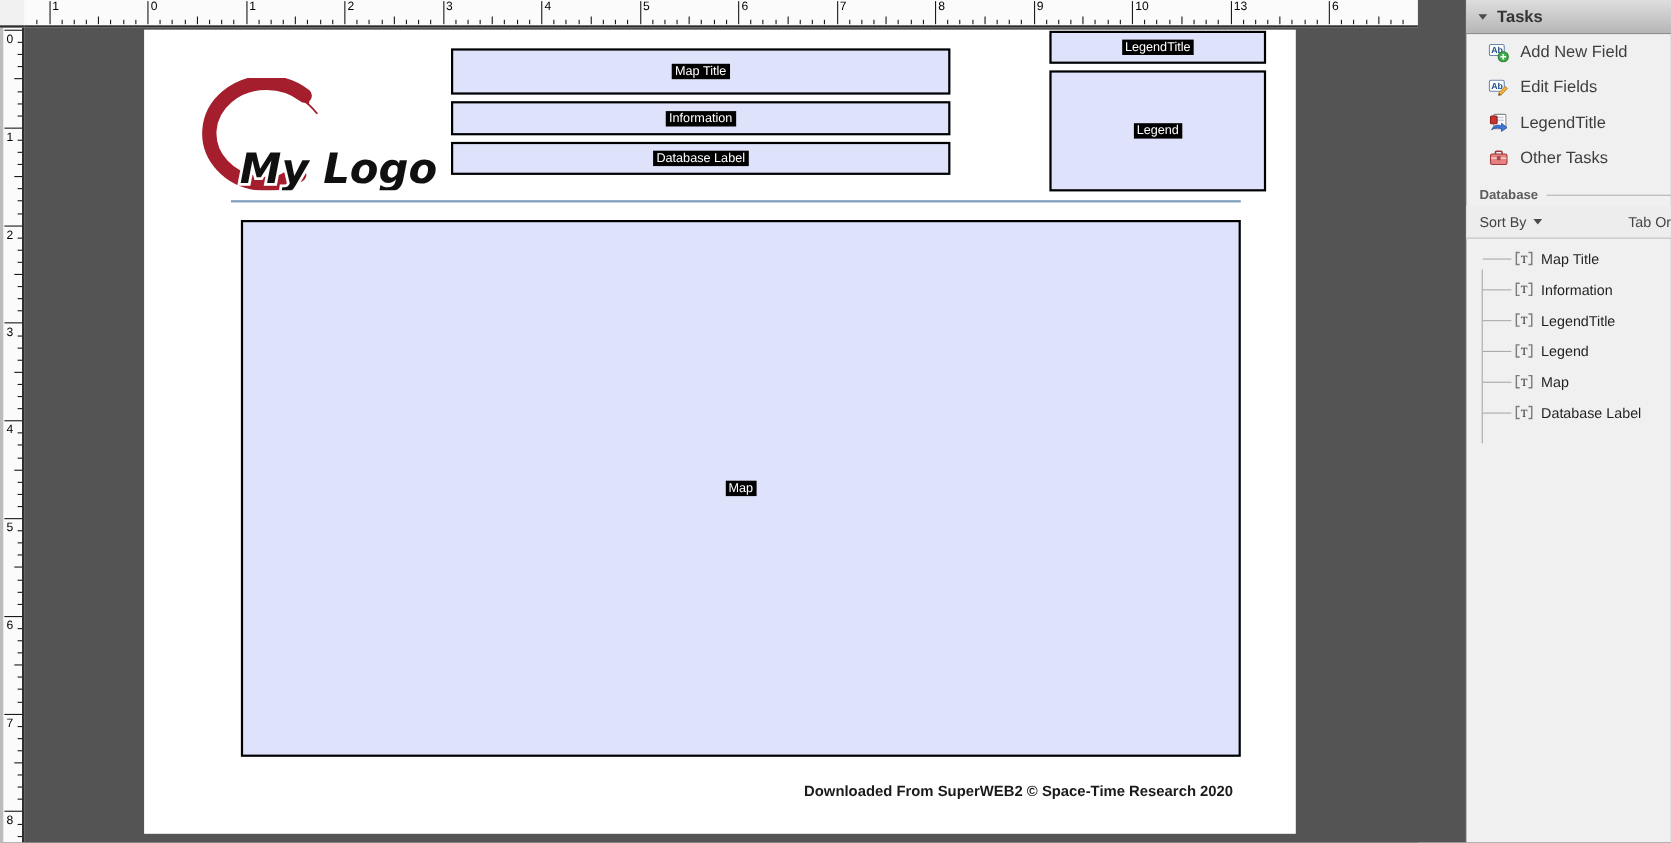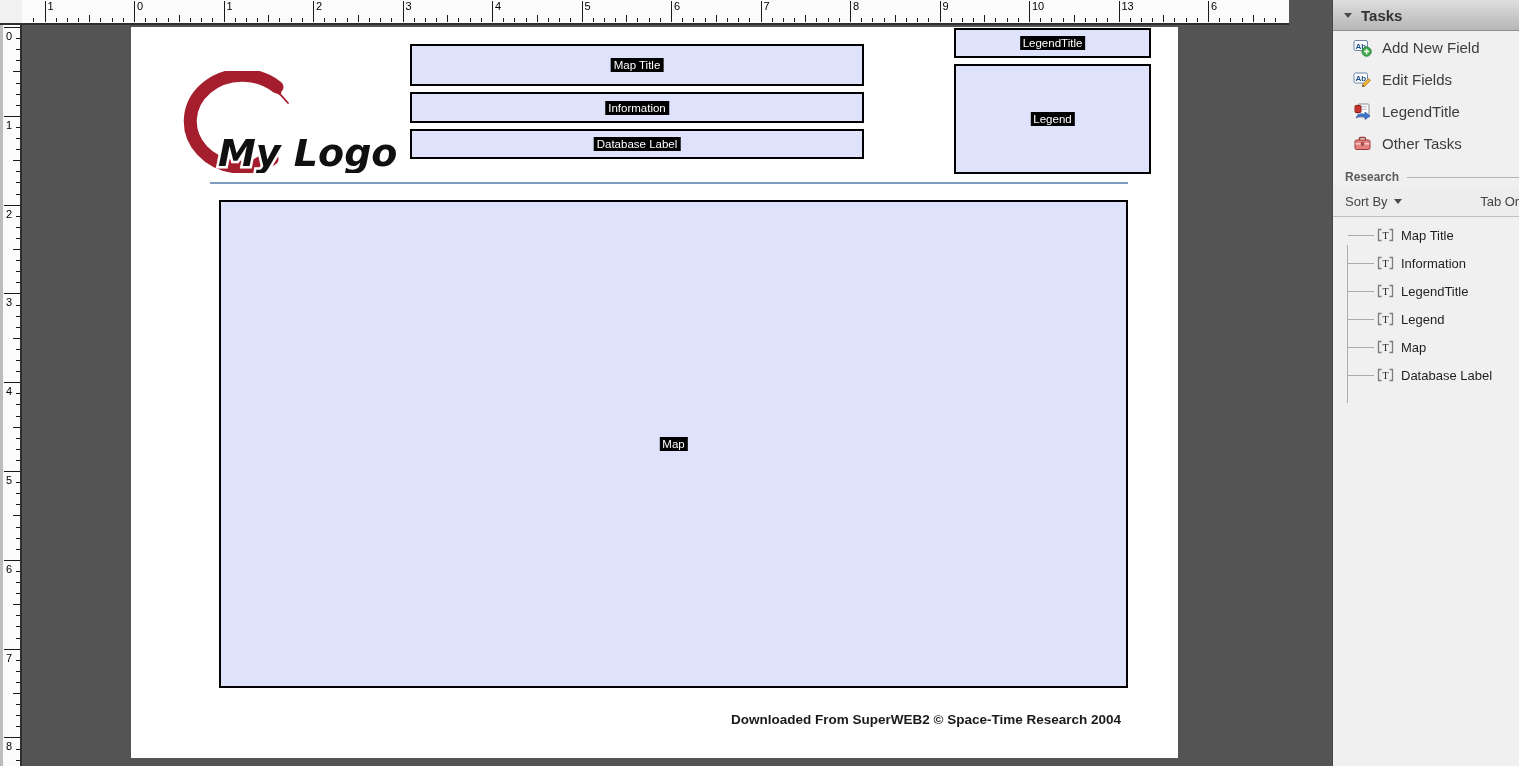--- a/index.html
+++ b/index.html
@@ -306,21 +306,21 @@
       <div class="pfield" style="left:823px;top:37px;width:197px;height:110px;">
         <span class="chip">Legend</span>
       </div>
 
       <div class="hrule"></div>
 
       <div class="pfield" style="left:88px;top:173px;width:909px;height:488px;">
         <span class="chip">Map</span>
       </div>
 
-      <div class="footer-text">Downloaded From SuperWEB2 © Space-Time Research 2004</div>
+      <div class="footer-text">Downloaded From SuperWEB2 © Space-Time Research 2020</div>
     </div>
   </div>
 
   <div class="sidebar">
 
     <div class="tasks-header">
       <span class="caret-down hdr-caret"></span>
       <span class="hdr-label">Tasks</span>
     </div>
 
@@ -362,21 +362,21 @@
         <path d="M6.5 6.5 V4.5 Q6.5 3.5 7.5 3.5 H11.5 Q12.5 3.5 12.5 4.5 V6.5" fill="none" stroke="#9c3a3a" stroke-width="1.4"></path>
         <rect x="2" y="6" width="15" height="9.5" rx="1.6" fill="#e48080" stroke="#9c3a3a"></rect>
         <rect x="2.6" y="9" width="13.8" height="1.6" fill="#f6c9c9"></rect>
         <rect x="8.2" y="8.4" width="2.6" height="2.8" rx="0.5" fill="#b95252" stroke="#7e2c2c" stroke-width="0.6"></rect>
       </svg>
       <span class="tlabel">Other Tasks</span>
       <span class="caret-down dd"></span>
     </div>
 
     <div class="echosign-row">
-      <span class="es-label">Research</span>
+      <span class="es-label">Database</span>
       <span class="es-line"></span>
     </div>
 
 
 
     <div class="sort-row">
       <span class="sort-by">
         <span>Sort By</span>
         <span class="caret-down"></span>
       </span>

